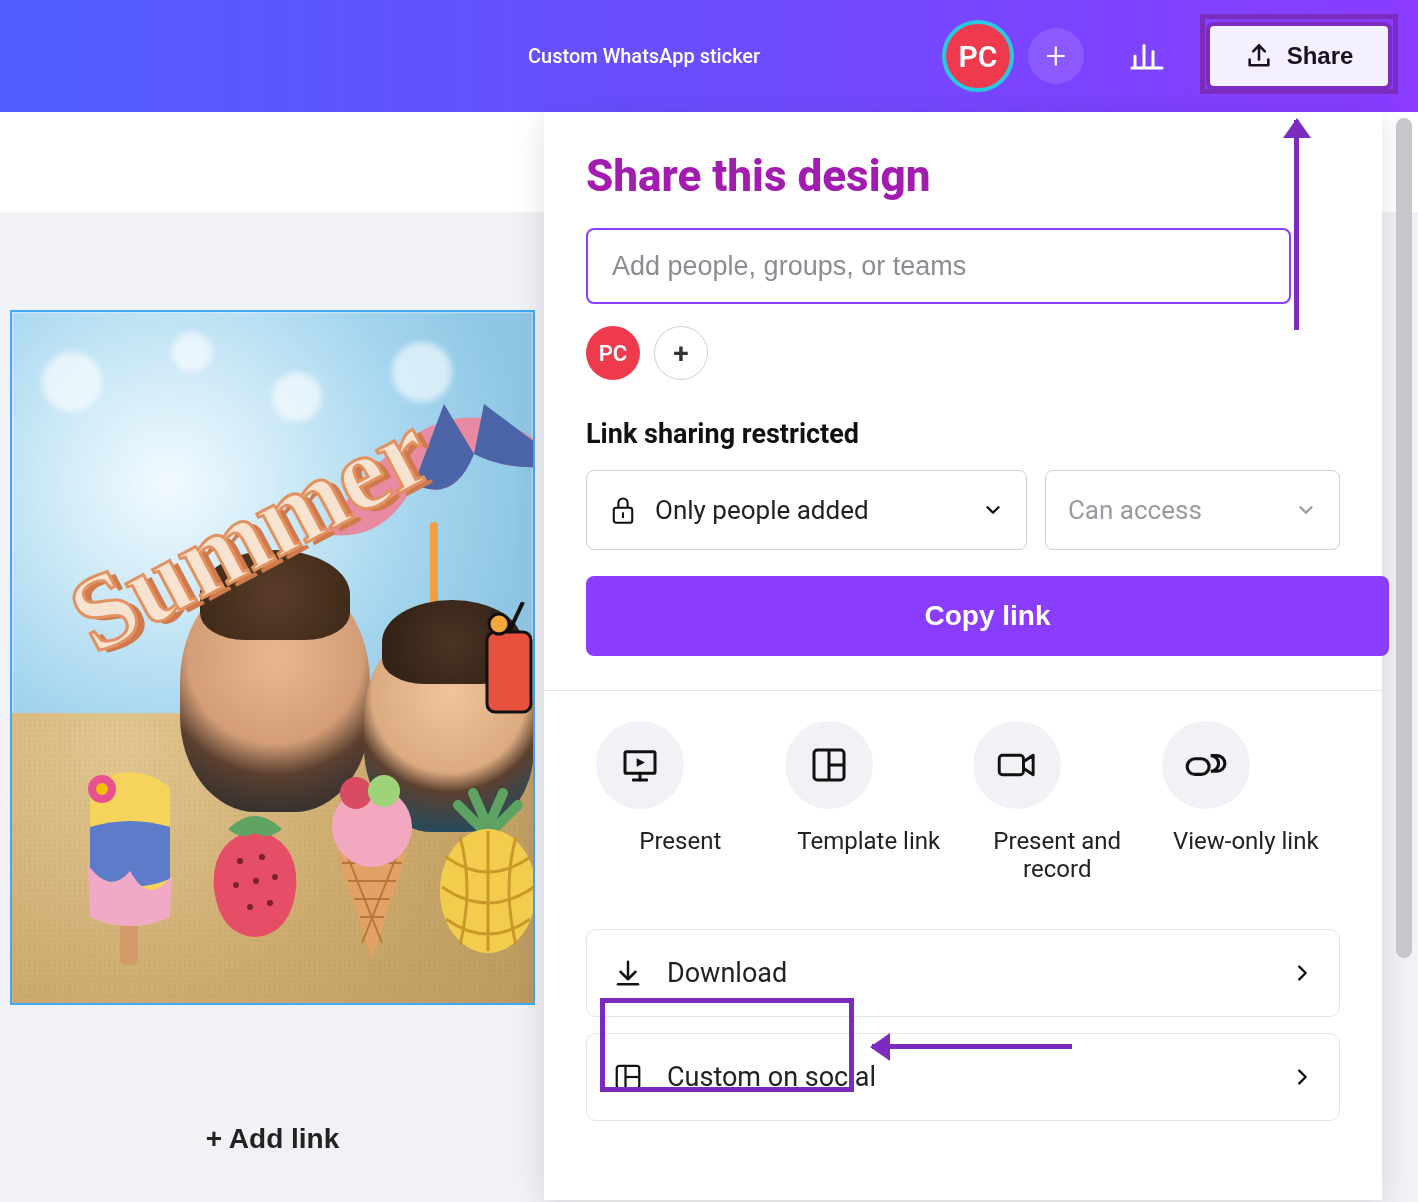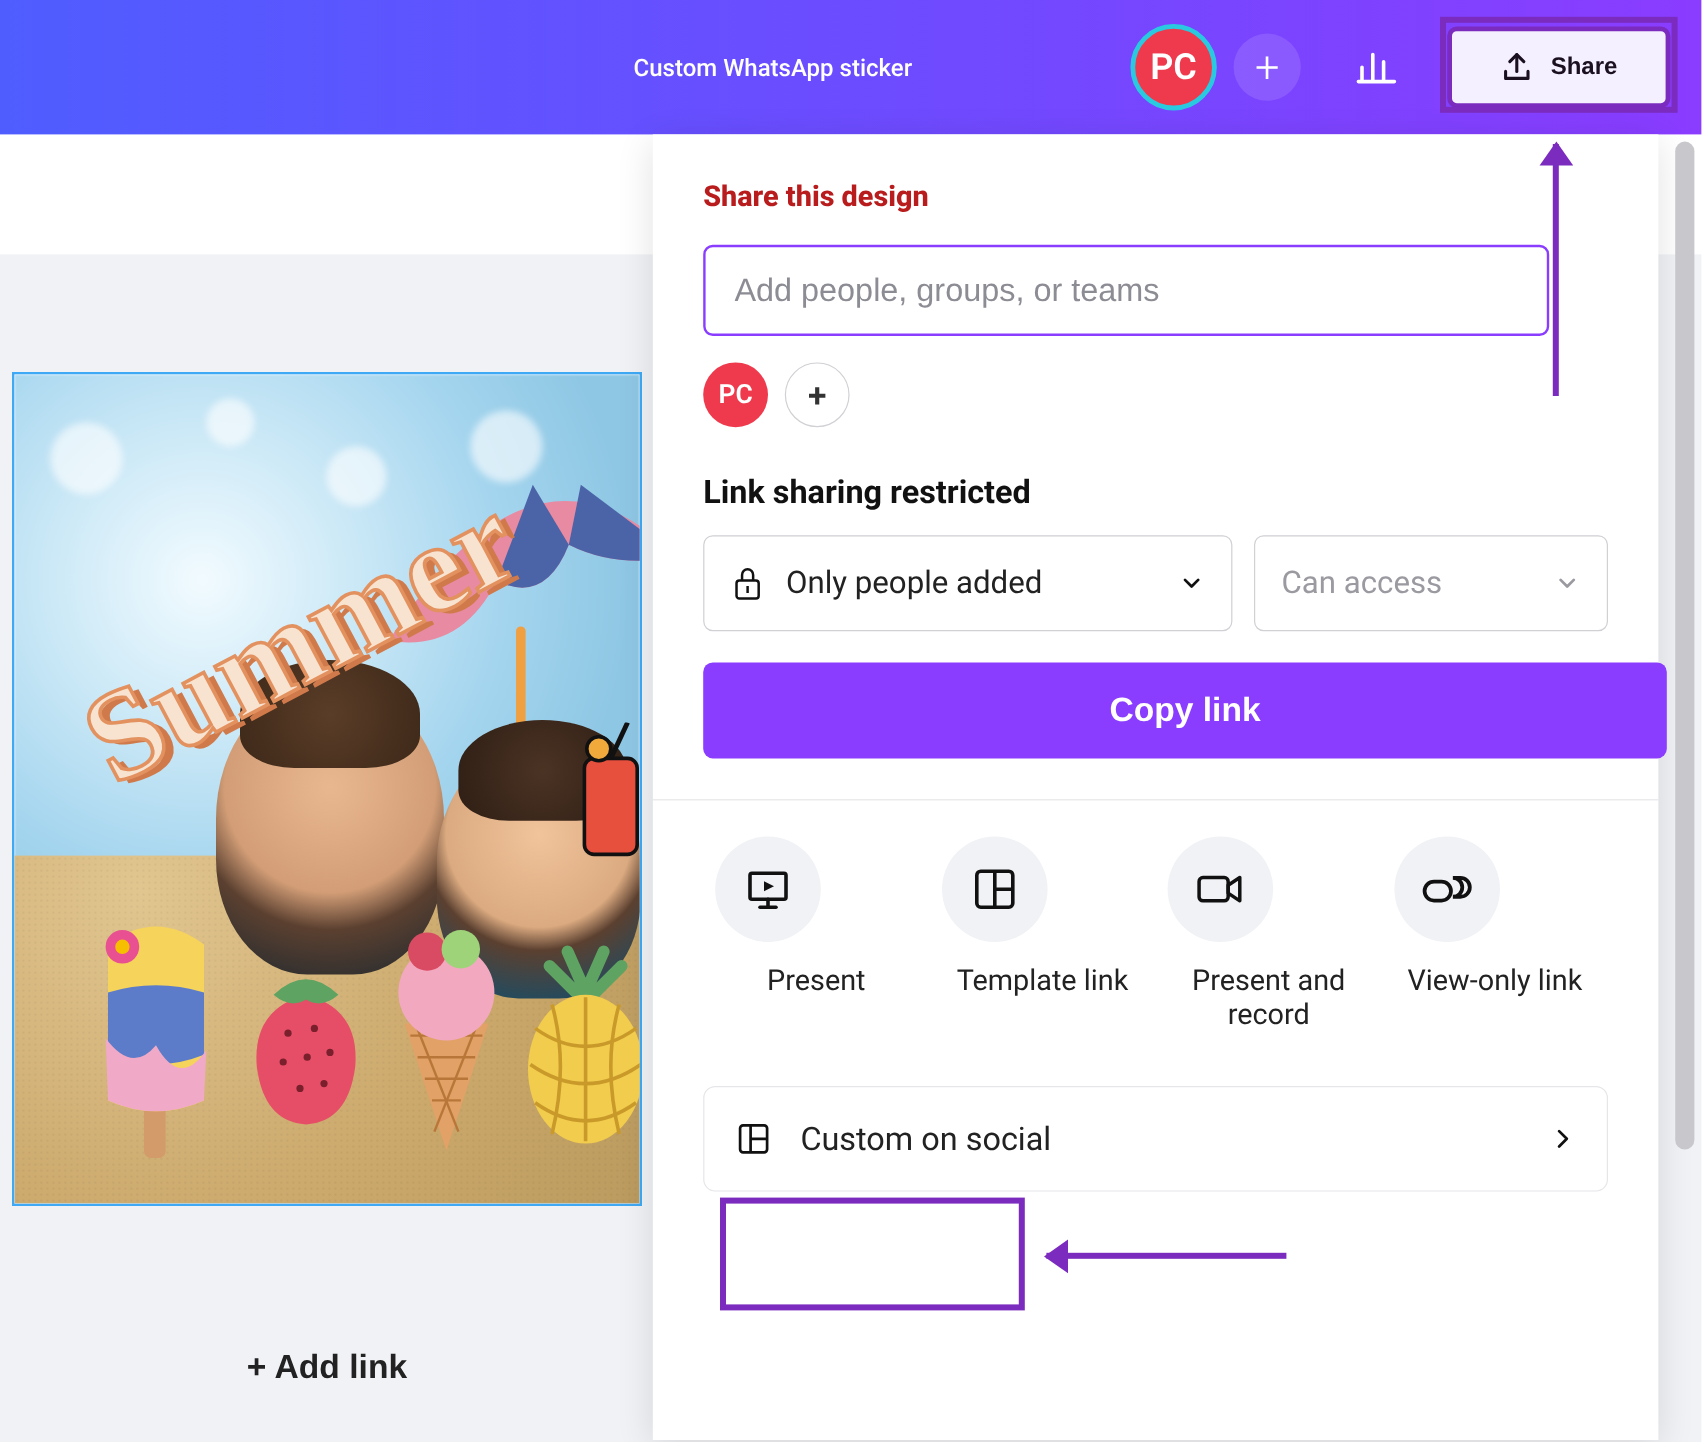--- a/index.html
+++ b/index.html
@@ -65,21 +65,21 @@
   }
   .share-btn {
     position:absolute;
     left: 1206px;
     width: 186px;
     height: 68px;
     background: #f5f0ff;
     border-radius: 8px;
     display:flex;align-items:center;justify-content:center;
     gap: 14px;
-    font-size: 20px;
+    font-size: 24px;
     font-weight: 600;
     color: #1a1020;
     border: 4px solid #7b2cbf;
   }
 
   
   .subbar {
     height: 100px;
     background: #fff;
   }
@@ -173,21 +173,21 @@
   .share-panel {
     position:absolute;
     top: 112px;
     left: 544px;
     width: 838px;
     background: #fff;
     box-shadow: 0 6px 30px rgba(0,0,0,0.12);
     padding: 38px 42px 30px;
     height: 1088px;
   }
-  .panel-title { font-size: 24px; font-weight: 800; color:#b91c1c; }
+  .panel-title { font-size: 44px; font-weight: 800; color:#a21caf; }
   .people-input {
     margin-top: 26px;
     width: 705px;
     height: 76px;
     border: 2px solid #8a3cff;
     border-radius: 8px;
     padding: 0 24px;
     font-size: 27px;
     color: #333;
   }
@@ -485,20 +485,31 @@
           <path d="M11 8 A5 5 0 0 1 11 18 L7 18 A5 5 0 0 1 7 8 Z" fill="none"></path>
           <path d="M17 6 A5 5 0 0 1 17 16 L21 16 A5 5 0 0 0 21 6 Z" fill="none"></path>
         </svg>
       </div>
       <span>View-only link</span>
     </div>
   </div>
 
   <div class="list-section">
     <div class="list-item">
+      <svg width="30" height="30" viewBox="0 0 24 24" fill="none" stroke="#111" stroke-width="2" stroke-linecap="round" stroke-linejoin="round">
+        <path d="M12 3 L12 16"></path>
+          <path d="M6 11 L12 17 L18 11"></path>
+          <line x1="4" y1="21" x2="20" y2="21"></line>
+      </svg>
+      <span>Download</span>
+      <svg class="chev" width="22" height="22" viewBox="0 0 24 24" fill="none" stroke="#111" stroke-width="2.5" stroke-linecap="round" stroke-linejoin="round">
+          <path d="M9 5 L16 12 L9 19"></path>
+        </svg>
+    </div>
+    <div class="list-item">
       <svg width="30" height="30" viewBox="0 0 24 24" fill="none" stroke="#111" stroke-width="1.8">
         <rect x="3" y="3" width="18" height="18" rx="2"></rect>
           <line x1="10" y1="3" x2="10" y2="21"></line>
           <line x1="10" y1="12" x2="21" y2="12"></line>
       </svg>
       <span>Custom on social</span>
       <svg class="chev" width="22" height="22" viewBox="0 0 24 24" fill="none" stroke="#111" stroke-width="2.5" stroke-linecap="round" stroke-linejoin="round">
           <path d="M9 5 L16 12 L9 19"></path>
         </svg>
     </div>

